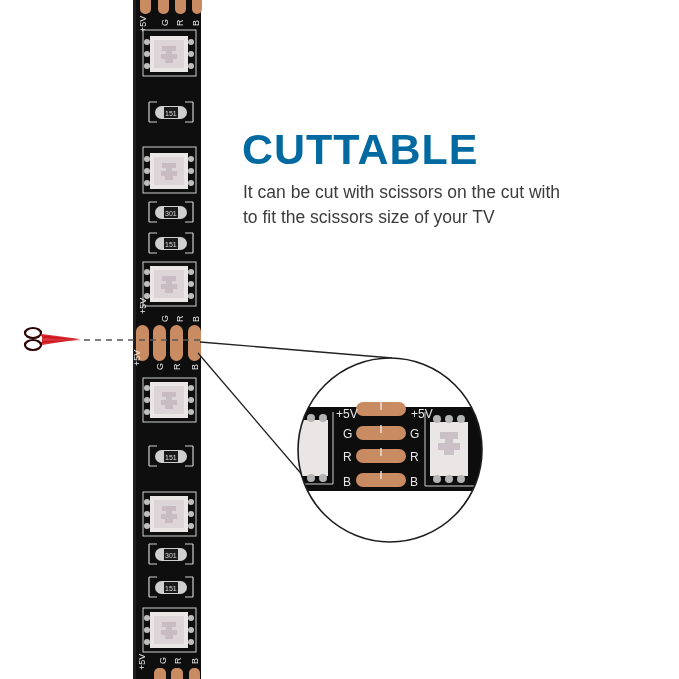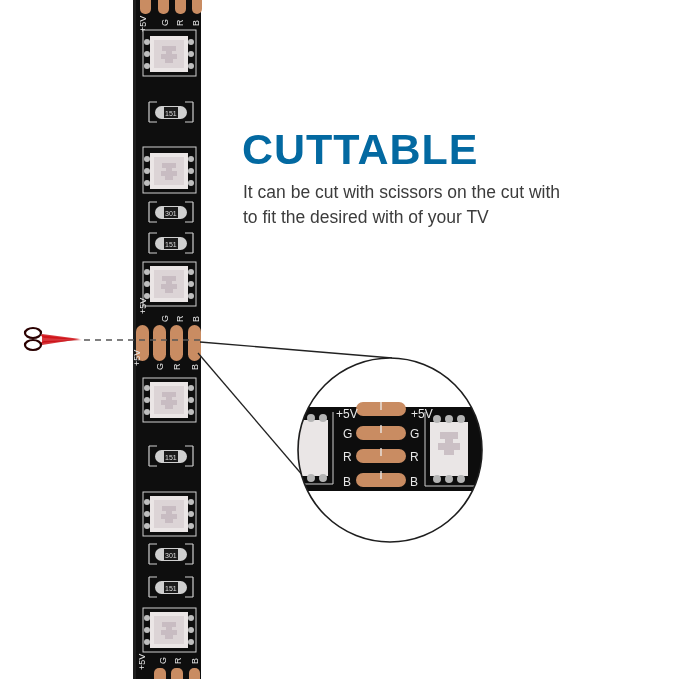--- a/index.html
+++ b/index.html
@@ -163,14 +163,14 @@
       <text x="410" y="461" font-size="12" fill="#e8e8e8" font-family="Liberation Sans, sans-serif">R</text>
       <text x="410" y="486" font-size="12" fill="#e8e8e8" font-family="Liberation Sans, sans-serif">B</text>
     </g>
     <circle cx="390" cy="450" r="92" fill="none" stroke="#1e1e1e" stroke-width="1.6"></circle>
   </g>
 </svg>
 
 <div class="title">CUTTABLE</div>
 <div class="desc">
   <div>It can be cut with scissors on the cut with</div>
-  <div>to fit the desired with of your TV</div>
+  <div>to fit the scissors size of your TV</div>
 </div>
 
 </body></html>

